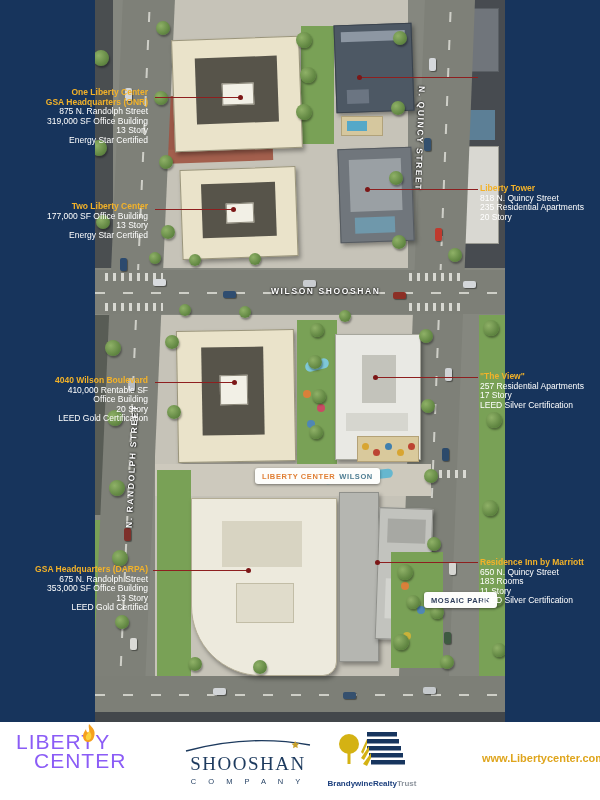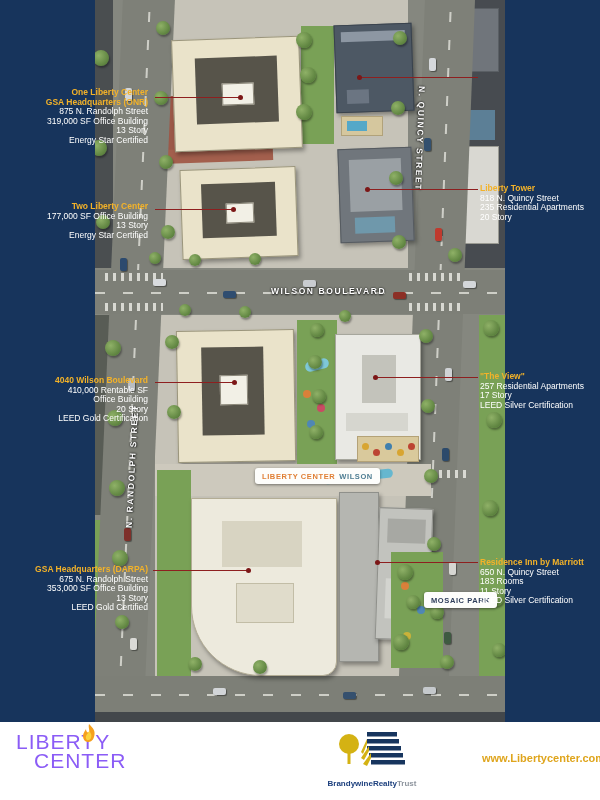--- a/index.html
+++ b/index.html
@@ -161,21 +161,21 @@
       <div class="abs" style="left:12px;top:80px;width:8px;height:8px;border-radius:50%;background:#c9b23a;"></div>
     </div>
 
     <div class="banner" style="left:160px;top:468px;">
       <span class="t-orange">LIBERTY CENTER</span><span class="bn-sp"></span><span class="t-blue">WILSON</span>
     </div>
     <div class="banner" style="left:329px;top:592px;">
       <span class="t-navy">MOSAIC PARK</span>
     </div>
 
-    <div class="street-label" style="left:176px;top:286px;">WILSON BOULEVARD</div>
+    <div class="street-label" style="left:176px;top:286px;">WILSON SHOOSHAN</div>
     <div class="street-label vert" style="left:320px;top:86px;height:116px;transform:rotate(2deg);">N. QUINCY STREET</div>
     <div class="street-label vert" style="left:32px;top:402px;height:126px;transform:rotate(183deg);">N. RANDOLPH STREET</div>
   <div class="tree" style="left: -2px; top: 50px; width: 16px; height: 16px; z-index: 5;"></div>
       <div class="tree" style="left: -4px; top: 140px; width: 16px; height: 16px; z-index: 5;"></div>
       <div class="tree" style="left: 1px; top: 215px; width: 14px; height: 14px; z-index: 5;"></div>
       <div class="tree" style="left: 10px; top: 340px; width: 16px; height: 16px; z-index: 5;"></div>
       <div class="tree" style="left: 12px; top: 410px; width: 16px; height: 16px; z-index: 5;"></div>
       <div class="tree" style="left: 14px; top: 480px; width: 16px; height: 16px; z-index: 5;"></div>
       <div class="tree" style="left: 17px; top: 550px; width: 16px; height: 16px; z-index: 5;"></div>
       <div class="tree" style="left: 20px; top: 615px; width: 14px; height: 14px; z-index: 5;"></div>
@@ -310,20 +310,28 @@
   <div id="footer">
     <div id="liberty-logo">
       <svg width="18" height="22" viewBox="0 0 18 22">
         <path d="M9 1 C13 5 16 8 14 14 C13 18 10 19 8 19 C5 19 3 16 3 13 C3 10 5 8 6 6 C6 9 8 10 9 9 C10 8 8 4 9 1 Z" fill="#f5a01e"></path>
         <path d="M9 8 C11 10 12 12 11 15 C10 17 8 17.5 7 17 C5.5 16 5.5 14 6.5 12 C7.5 10.5 8.5 10 9 8 Z" fill="#fcd23c"></path>
       </svg>
       <div class="ll1">LIBERTY</div>
       <div class="ll2">CENTER</div>
     </div>
 
+    <div id="shooshan-logo">
+      <svg width="136" height="16" viewBox="0 0 136 16">
+        <path d="M6 15 C 50 3, 92 2, 130 9" stroke="#1d3a5e" stroke-width="1.4" fill="none"></path>
+        <path d="M115 5 l1.6 2.2 2.6 .4 -1.9 1.9 .5 2.6 -2.4 -1.2 -2.3 1.3 .4 -2.6 -2 -1.8 2.7 -.5 Z" fill="#c8a02a"></path>
+      </svg>
+      <div class="sh-name">SHOOSHAN</div>
+      <div class="sh-sub">C O M P A N Y</div>
+    </div>
 
     <div id="brandywine-logo">
       <svg width="70" height="44" viewBox="0 0 70 44">
         <circle cx="12" cy="14" r="10" fill="#d4b213"></circle>
         <rect x="10.5" y="22" width="3" height="12" fill="#d4b213"></rect>
         <rect x="30" y="2" width="30" height="4.5" fill="#17355e"></rect>
         <rect x="30" y="9" width="32" height="4.5" fill="#17355e"></rect>
         <rect x="30" y="16" width="34" height="4.5" fill="#17355e"></rect>
         <rect x="32" y="23" width="34" height="4.5" fill="#17355e"></rect>
         <rect x="34" y="30" width="34" height="4.5" fill="#17355e"></rect>

